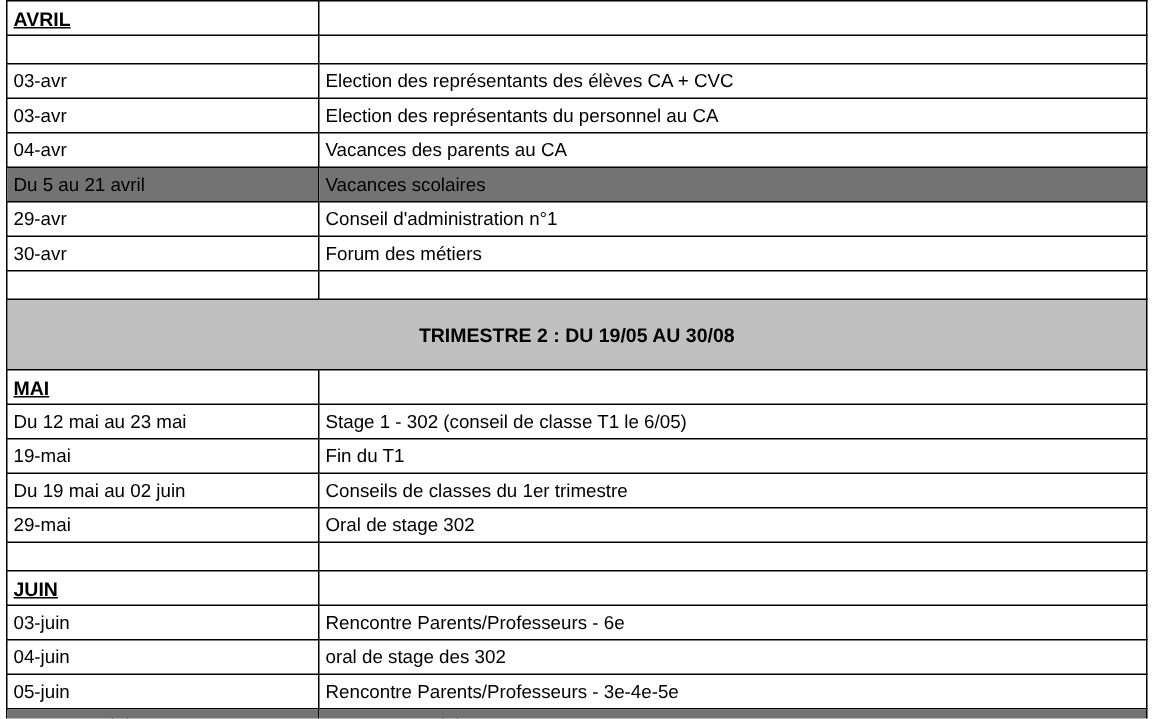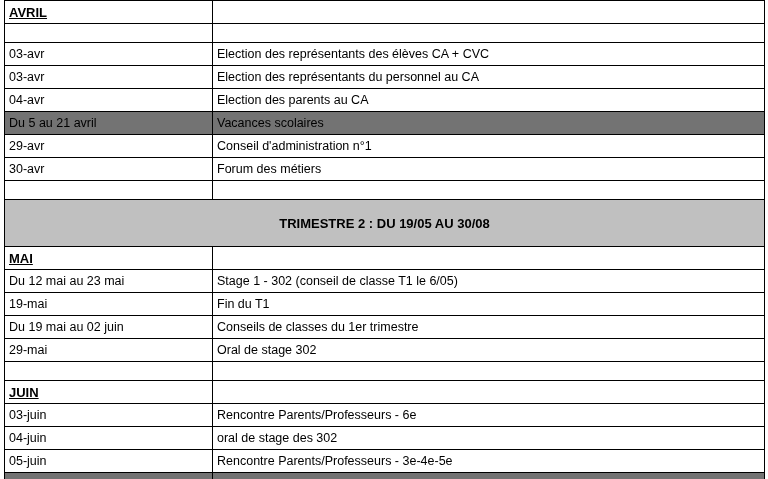--- a/index.html
+++ b/index.html
@@ -92,21 +92,21 @@
       <tr>
         <td class="date-cell">03-avr</td>
         <td class="event-cell">Election des représentants des élèves CA + CVC</td>
       </tr>
       <tr>
         <td class="date-cell">03-avr</td>
         <td class="event-cell">Election des représentants du personnel au CA</td>
       </tr>
       <tr>
         <td class="date-cell">04-avr</td>
-        <td class="event-cell">Election des parents au CA</td>
+        <td class="event-cell">Vacances des parents au CA</td>
       </tr>
       <tr class="holiday">
         <td class="date-cell">Du 5 au 21 avril</td>
         <td class="event-cell">Vacances scolaires</td>
       </tr>
       <tr>
         <td class="date-cell">29-avr</td>
         <td class="event-cell">Conseil d'administration n°1</td>
       </tr>
       <tr>

